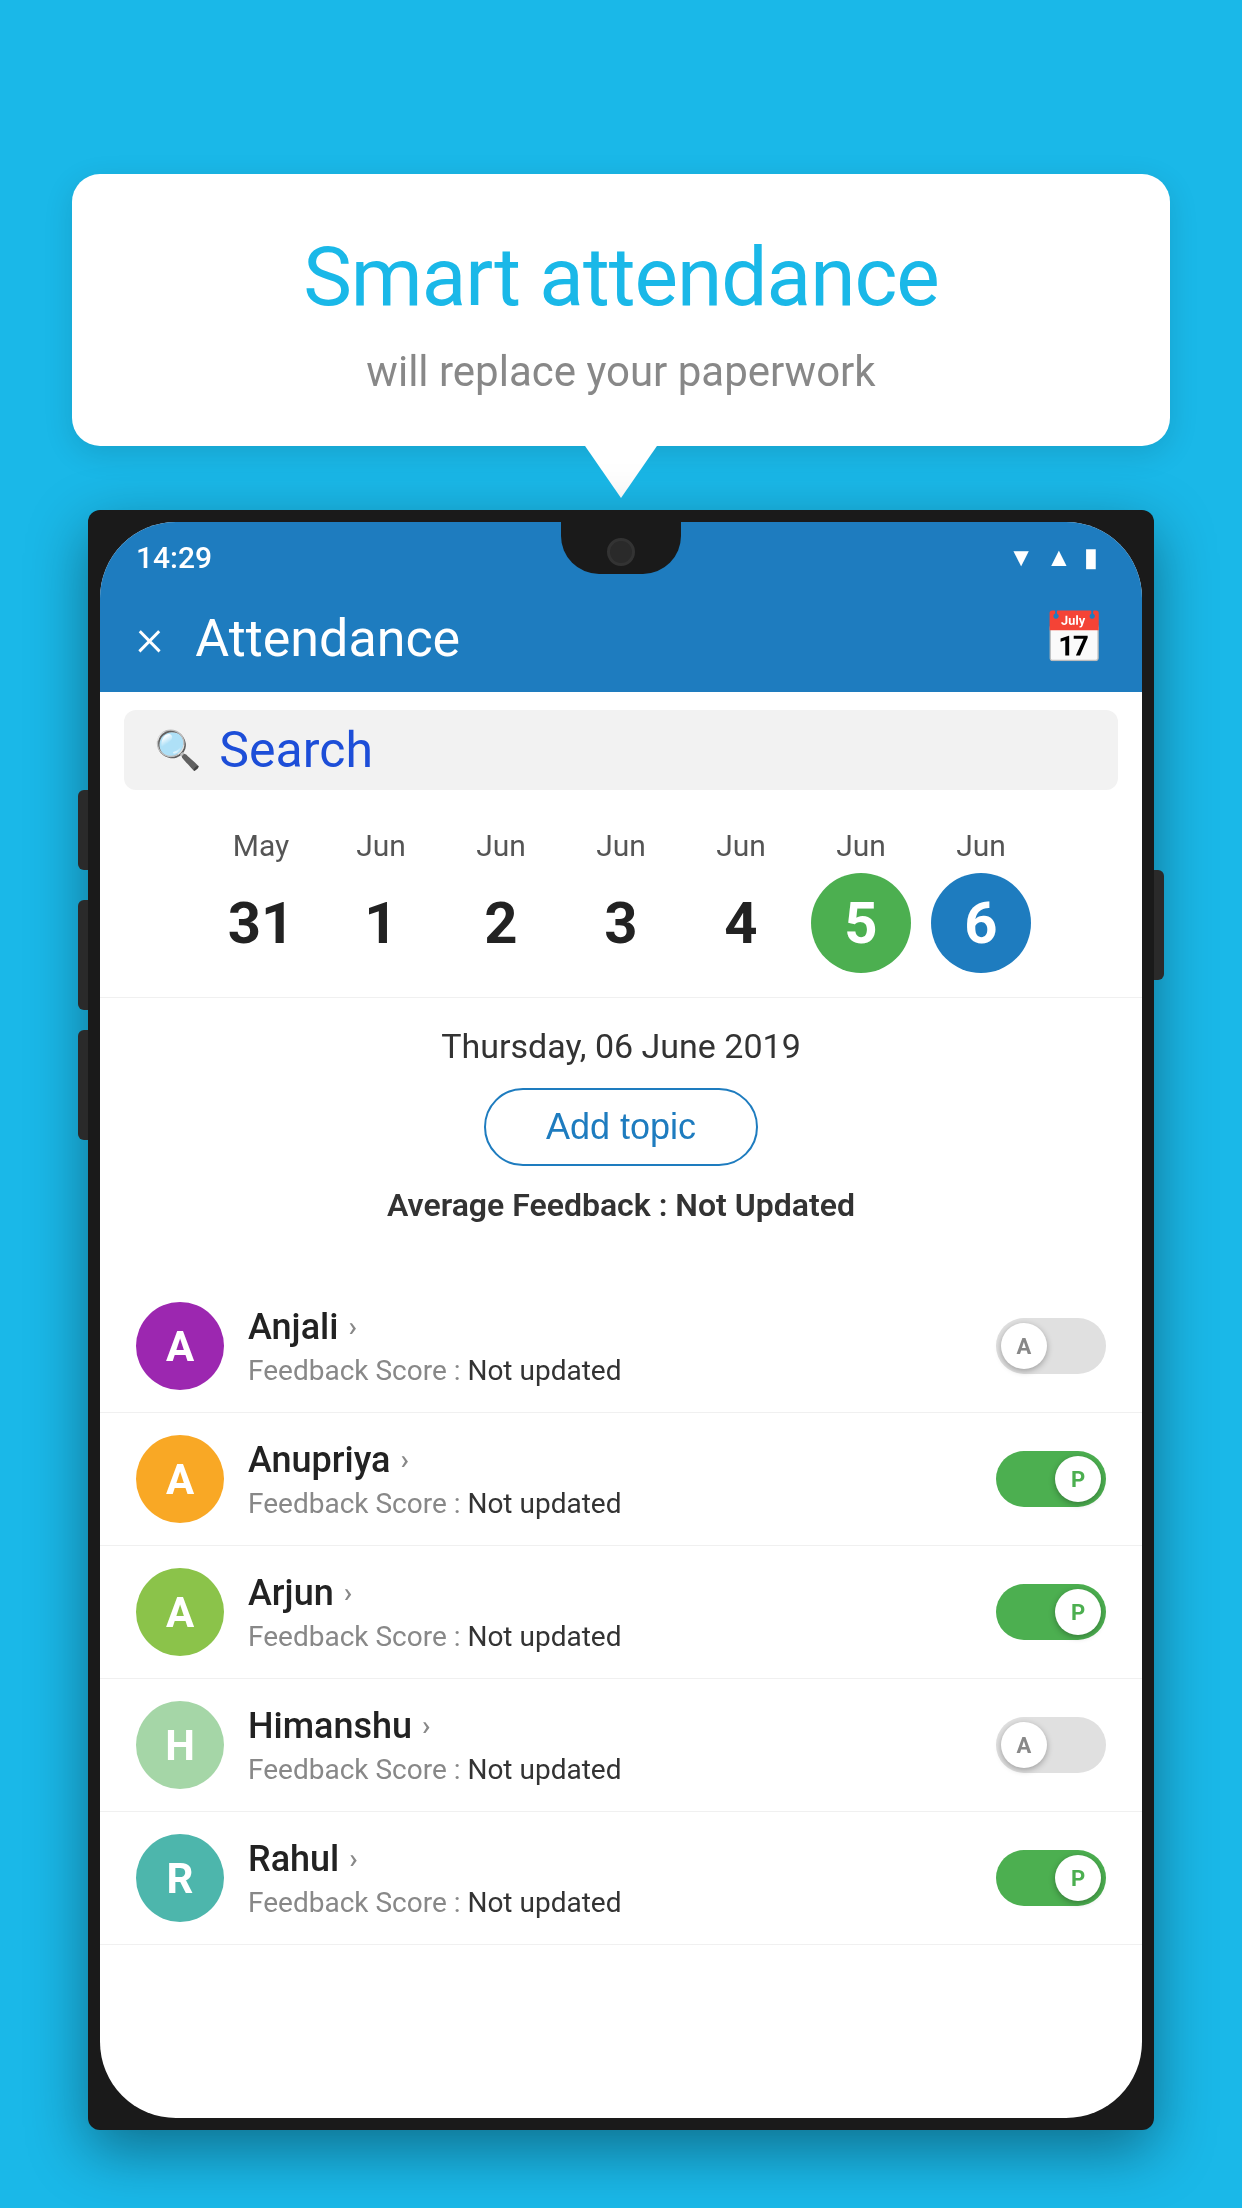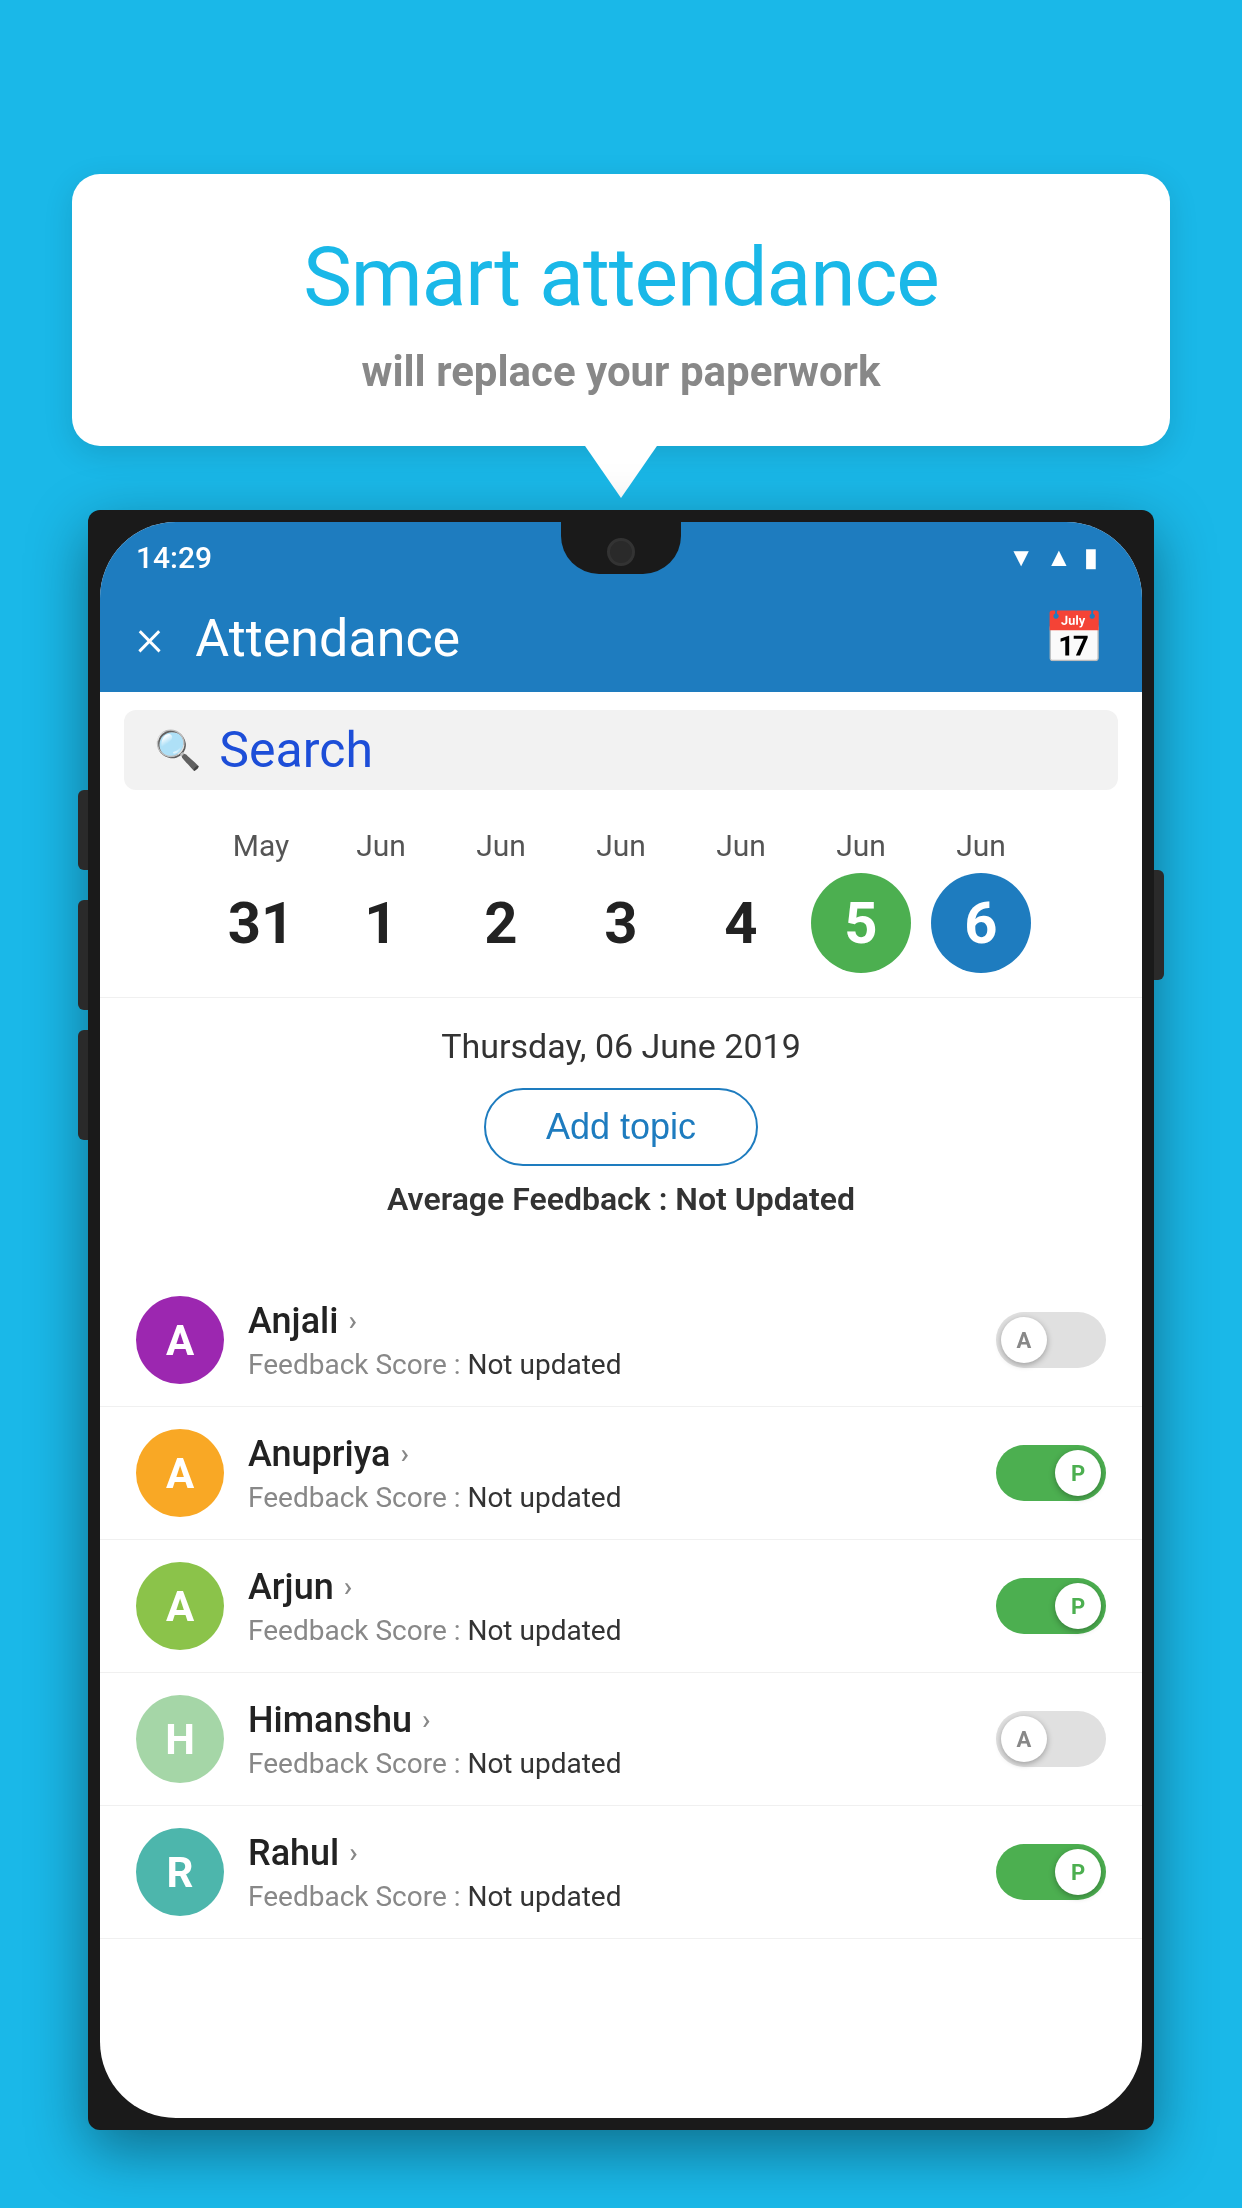--- a/index.html
+++ b/index.html
@@ -48,21 +48,21 @@
       font-size: 82px;
       color: #1ab8e8;
       font-weight: 400;
       margin-bottom: 22px;
       letter-spacing: -1px;
     }
 
     .bubble-subtitle {
       font-size: 42px;
       color: #888;
-      font-weight: 700;
+      font-weight: 400;
     }
 
     
     .phone-wrapper {
       position: absolute;
       top: 510px;
       left: 88px;
       right: 88px;
       bottom: 0;
     }
@@ -295,21 +295,21 @@
 
     .selected-date-text {
       text-align: center;
       font-size: 34px;
       color: #333;
       margin-bottom: 22px;
     }
 
     .add-topic-btn {
       display: block;
-      margin: 0 auto 14px;
+      margin: 0 auto 20px;
       border: 2px solid #1e7cbf;
       border-radius: 50px;
       padding: 16px 60px;
       background: white;
       color: #1e7cbf;
       font-size: 36px;
       cursor: pointer;
       text-align: center;
       width: fit-content;
     }

